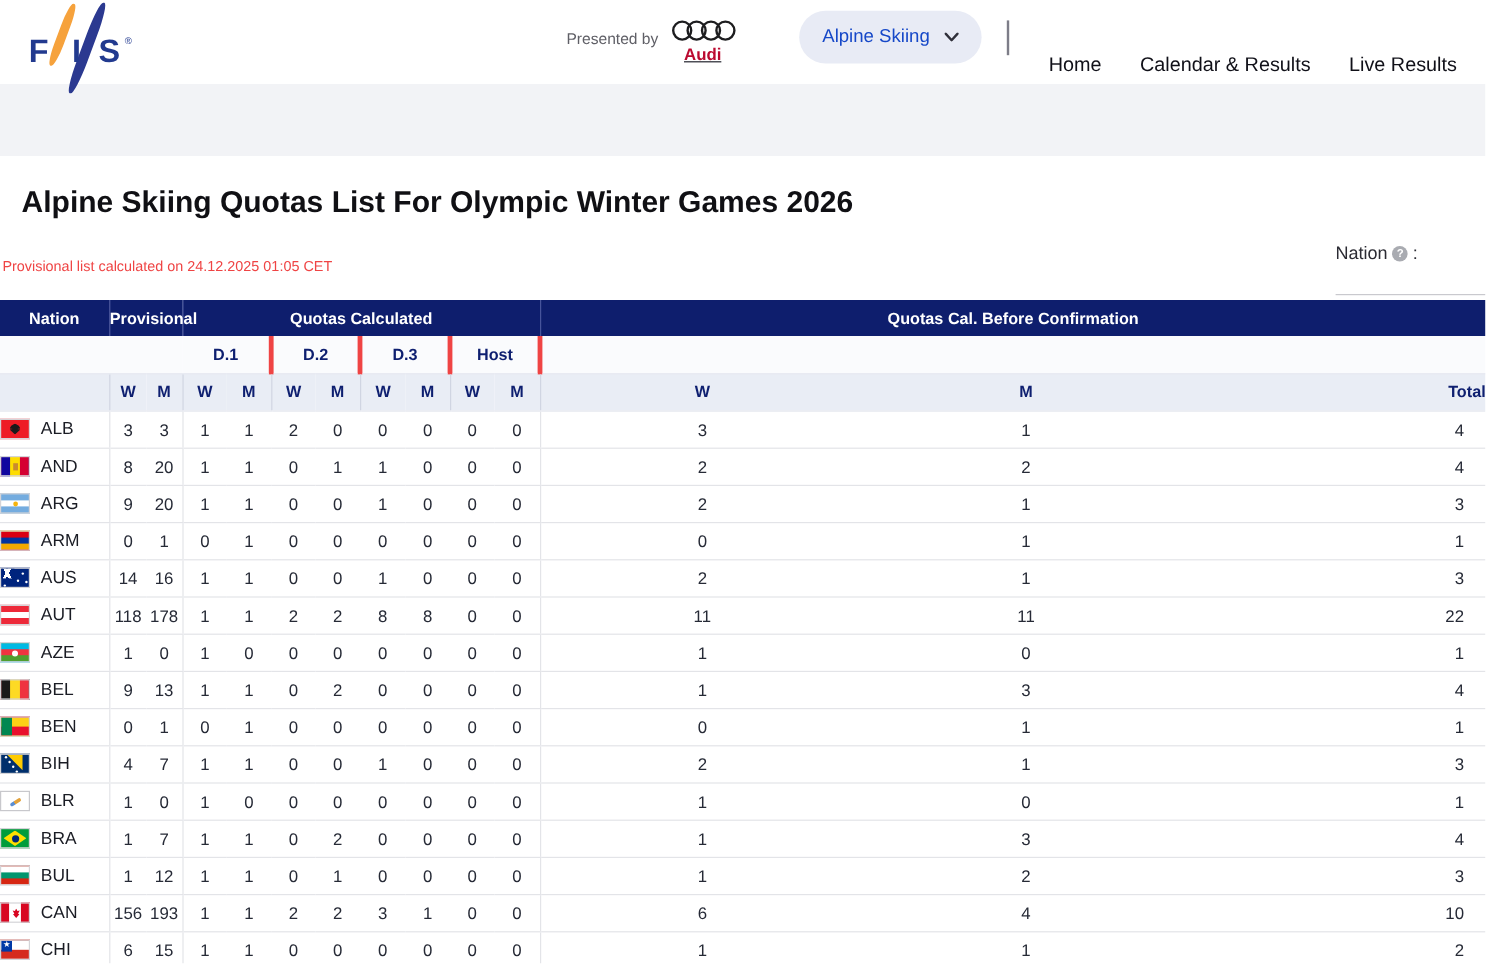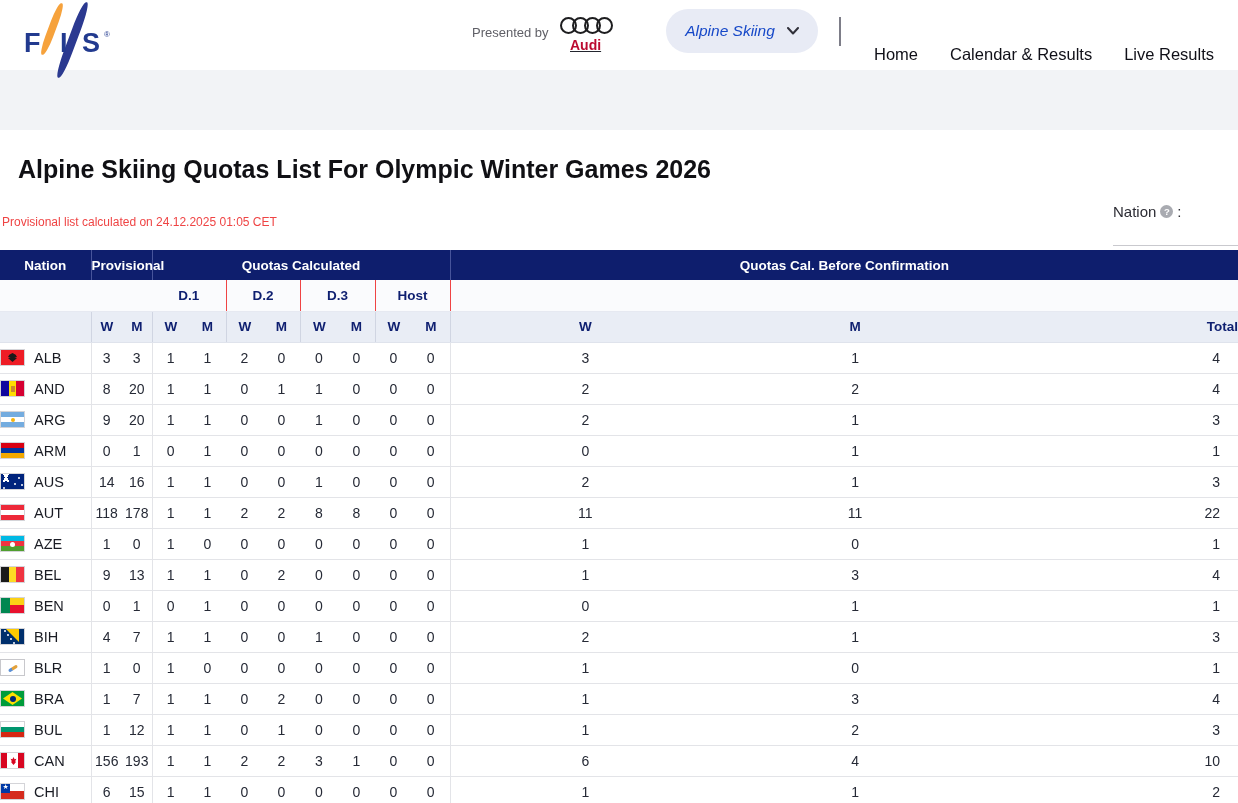--- a/index.html
+++ b/index.html
@@ -24,21 +24,21 @@
 
   .presented-by { position:absolute; left:472px; top:25px; font-size:13px; color:#5f5f66; }
   .audi { position:absolute; left:560px; top:17px; width:92px;text-decoration:underline; }
   .audi-rings { display:flex; }
   .ring { width:17px; height:17px; border:2.2px solid #1d1d1f; border-radius:50%; margin-left:-5px; background:transparent; }
   .ring:first-child { margin-left:0; }
   .audi-word { margin:3px 0 0 10px; font-size:14px; font-weight:bold; color:#bb0a30; }
 
   .sport-pill { position:absolute; left:666px; top:9px; height:44px; width:152px; border-radius:22px;
                 background:#e8ebf5; display:flex; align-items:center; justify-content:center; gap:12px;
-                cursor:pointer; border:none;font-style:italic; }
+                cursor:pointer; border:none; }
   .sport-pill-label { font-size:15.5px; color:#1648c8; }
   .chev { width:12px; height:8px; display:block; }
 
   .nav-divider { position:absolute; left:839px; top:17px; width:1.5px; height:29px; background:#7d7d88; }
   .nav { position:absolute; left:874px; top:0; height:64px; display:flex; align-items:flex-end; gap:32px; }
   .nav-item { font-size:16.5px; color:#101018; cursor:pointer; white-space:nowrap; }
 
   
   .title    { position:absolute; left:18px; top:155px; font-size:25px; font-weight:bold; color:#101014; }
   .subtitle { position:absolute; left:2px; top:215px; font-size:12px; color:#ef4444; }
@@ -55,21 +55,21 @@
                  font-size:14px; }
   .quotas th, .quotas td { padding:0; vertical-align:middle; }
 
   tr.hdr-main { height:30px; background:#0e1e6d; }
   tr.hdr-main th { color:#fff; font-weight:bold; font-size:13.5px; text-align:center; border-right:1px solid #47549b; }
   tr.hdr-main th:last-child { border-right:none; }
 
   tr.hdr-disc { height:31px; background:#fafbfd; }
   tr.hdr-disc td { color:#0e1f70; font-weight:bold; font-size:13.5px; text-align:center;
                    border-bottom:1px solid #e6e9f1; }
-  tr.hdr-disc td.grp { border-right:1px solid #ef4444; }
+  tr.hdr-disc td.grp { border-right:4px solid #ef4444; }
   tr.hdr-disc td.b-left { border-left:1px solid #d9dde8; }
 
   tr.hdr-wm { height:31px; background:#e9edf5; }
   tr.hdr-wm td { color:#0e1f70; font-weight:bold; font-size:13.5px; text-align:center;
                  border-bottom:1px solid #dfe3ec; }
   tr.hdr-wm td.b-left { border-left:1px solid #d0d5e2; }
   tr.hdr-wm td.total-h { text-align:right; padding-right:0; }
 
   tbody tr { height:31px; background:#fff; }
   tbody td { border-bottom:1px solid #e3e4e8; text-align:center; color:#262a36; font-size:14px; }

